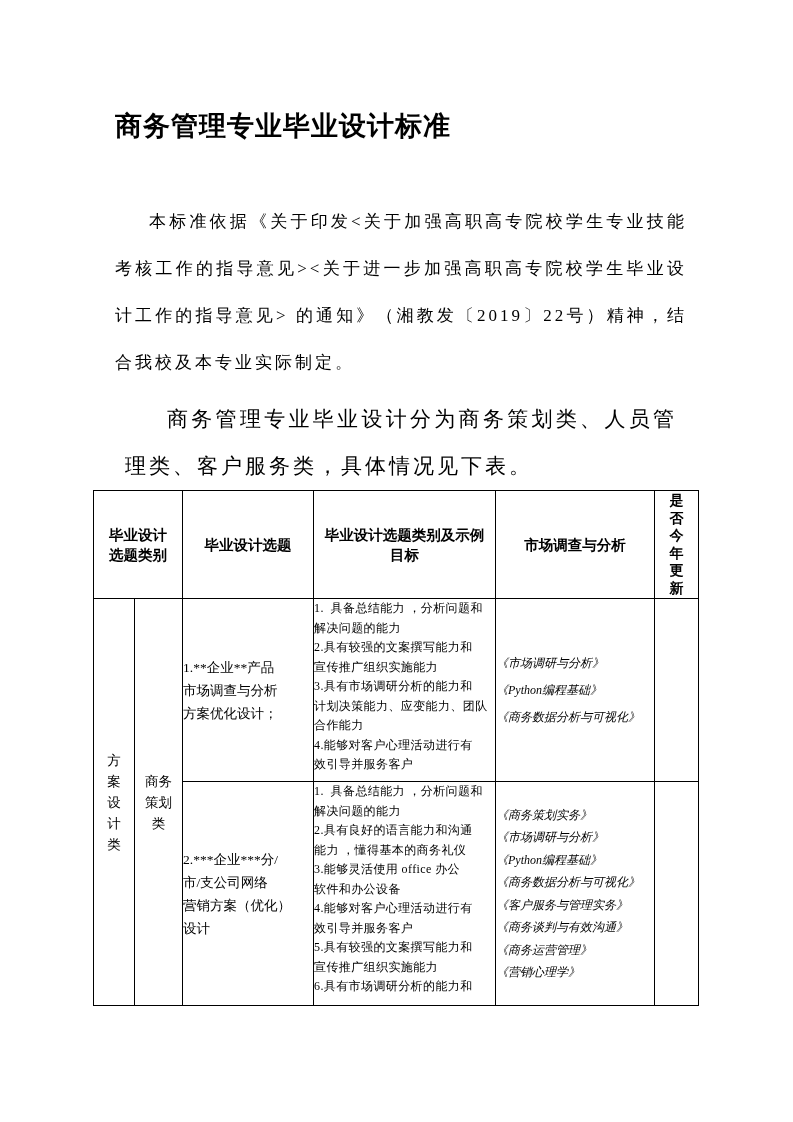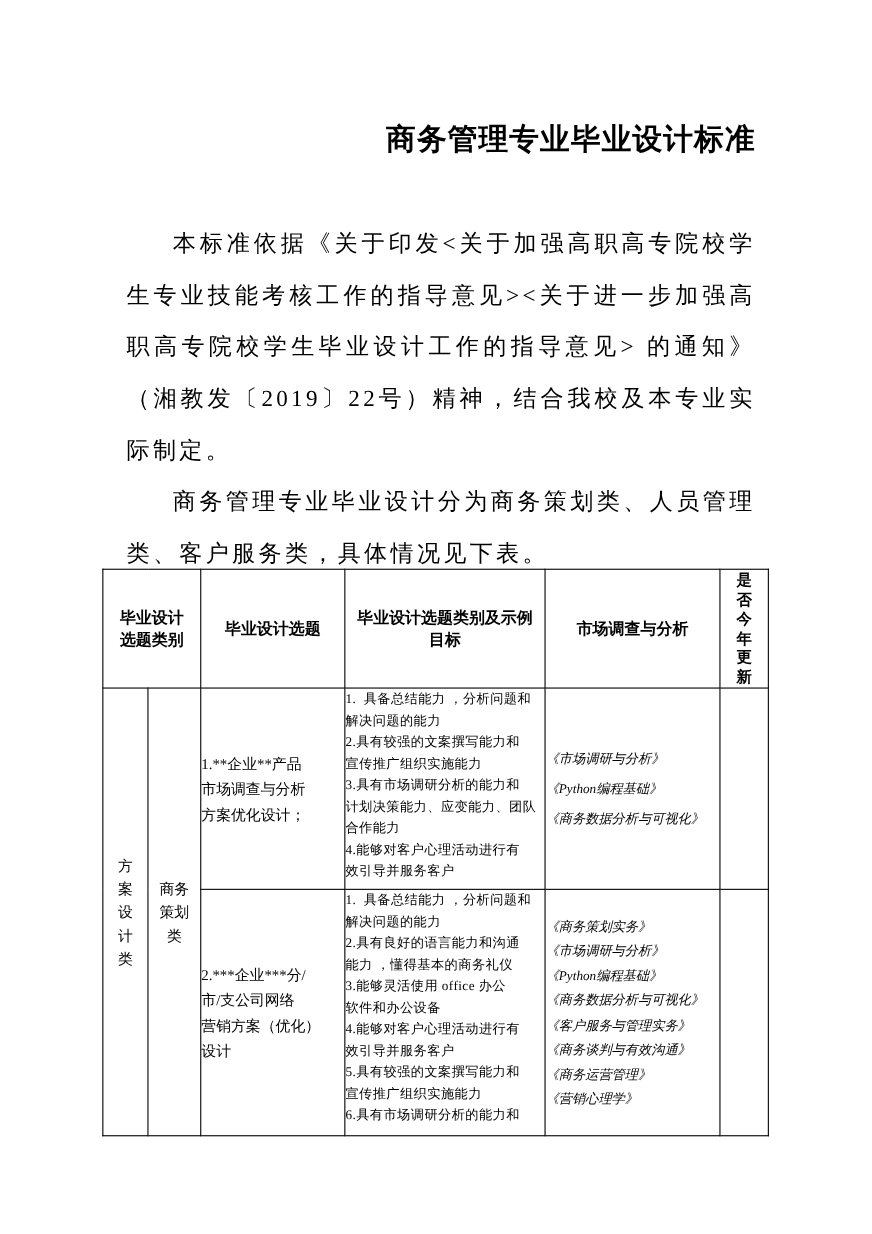--- a/index.html
+++ b/index.html
@@ -10,46 +10,46 @@
     background: #ffffff;
     color: #000000;
     font-family: "Liberation Serif", serif;
     overflow: hidden;
   }
   .content { margin: 0 106px 0 115px; }
 
   .title {
     margin: 0;
     padding-top: 106px;
-    text-align: right;
+    text-align: left;
     font-size: 27px;
     font-weight: bold;
     letter-spacing: 1px;
     line-height: 40px;
     font-family: "Liberation Serif", serif;
   }
   .intro {
     margin: 52px 0 0 0;
-    font-size: 21px;
+    font-size: 17px;
     line-height: 47px;
     letter-spacing: 3px;
     text-align: justify;
     text-indent: 2em;
   }
   .section-heading {
     margin: 2px 0 3px 0;
     font-size: 21px;
     font-weight: bold;
     font-family: "Liberation Sans", sans-serif;
     line-height: 31px;
     letter-spacing: 1px;
     text-indent: 2em;
   }
   .section-intro {
-    margin: 0;
+    margin: 10px;
     font-size: 21px;
     line-height: 47px;
     letter-spacing: 3px;
     text-align: justify;
     text-indent: 2em;
   }
 
   table.topics {
     table-layout: fixed;
     width: 605px;

